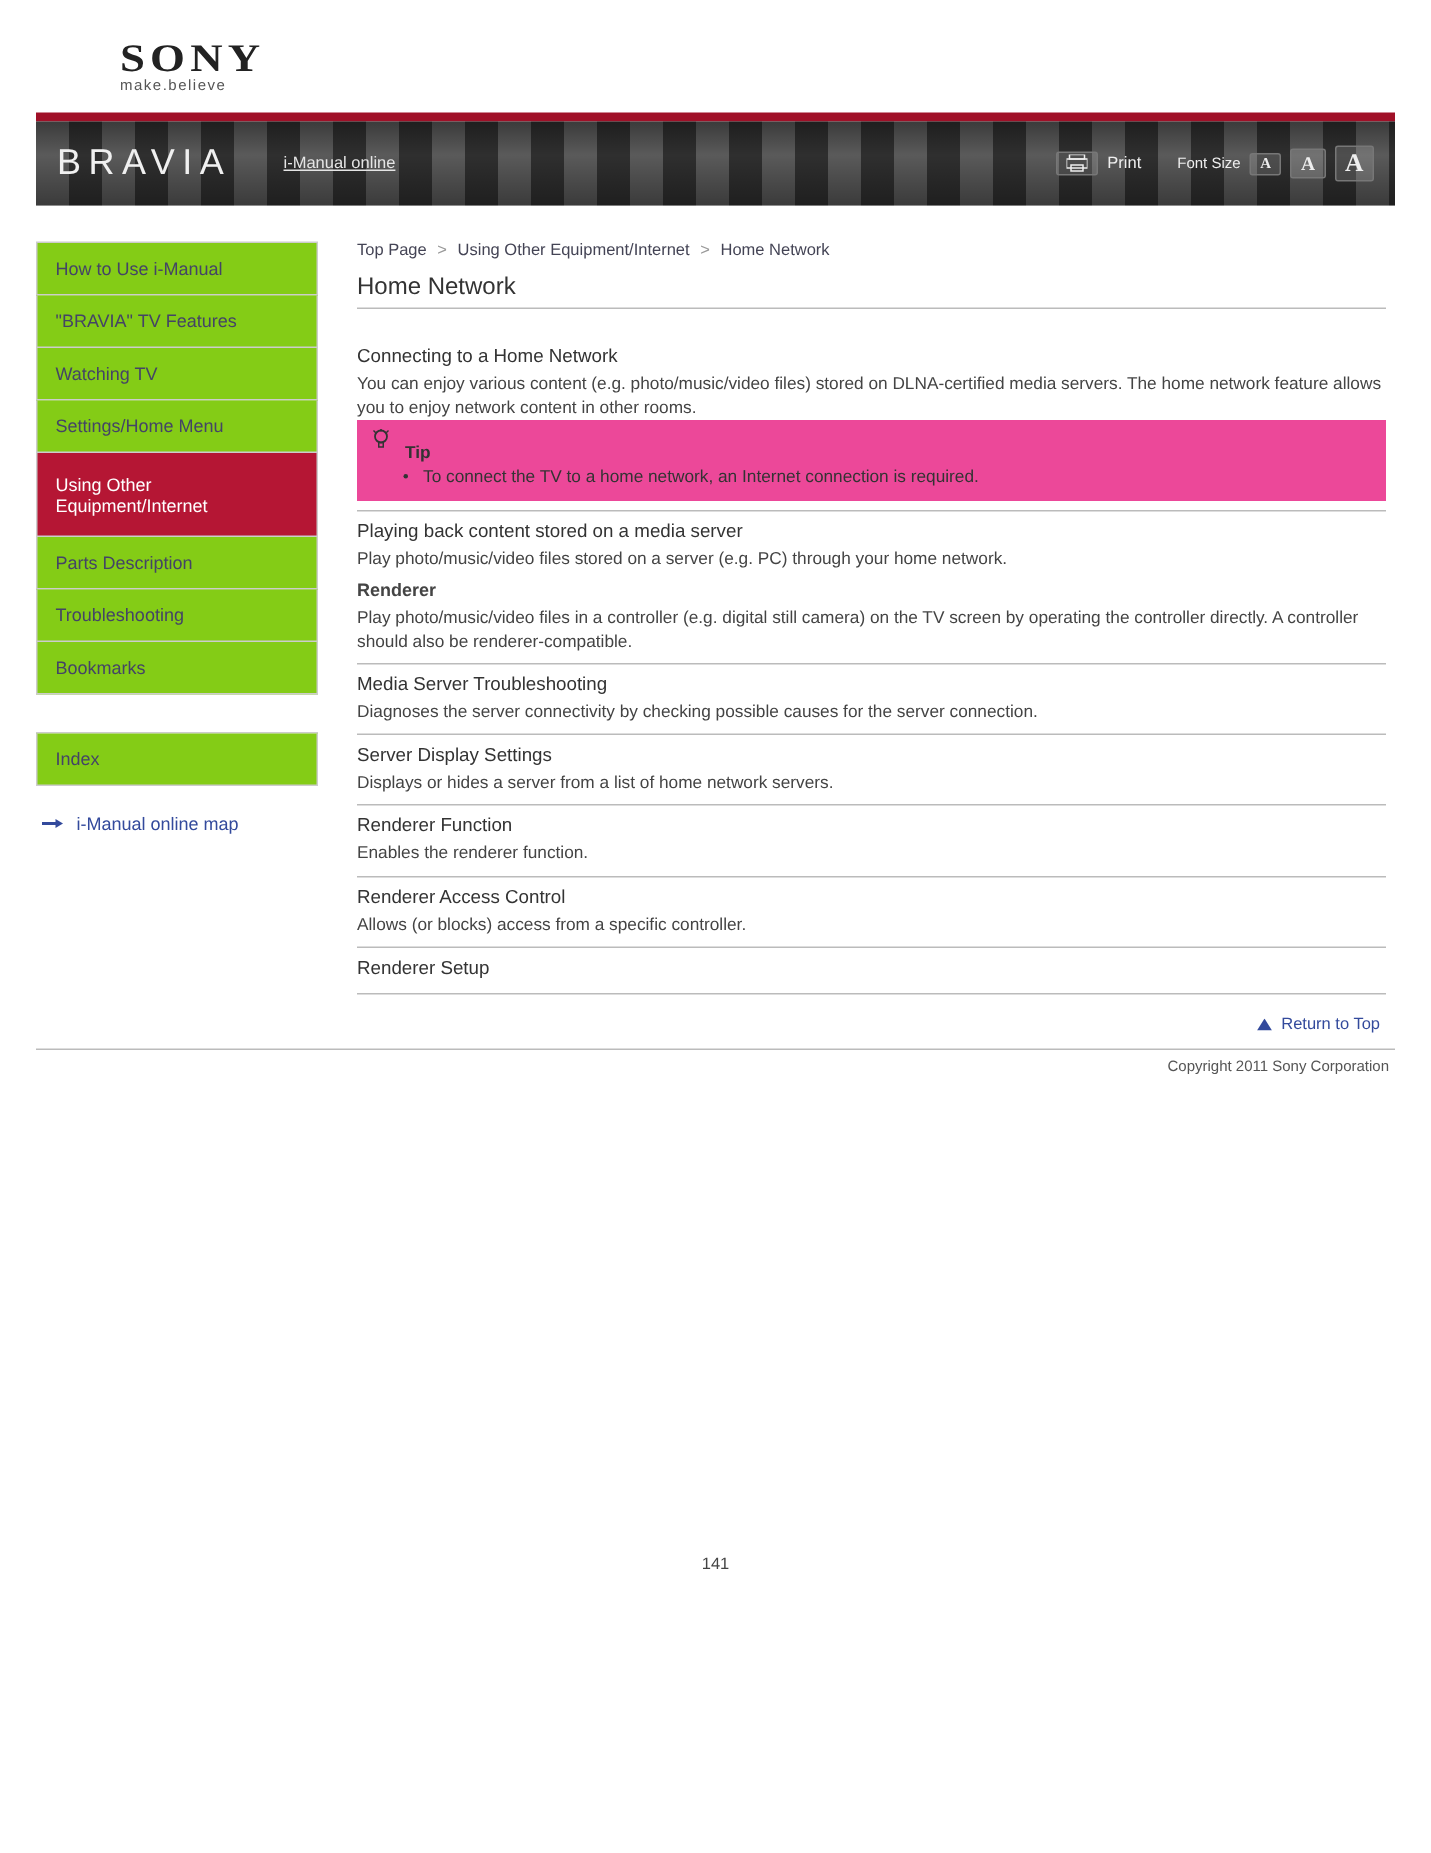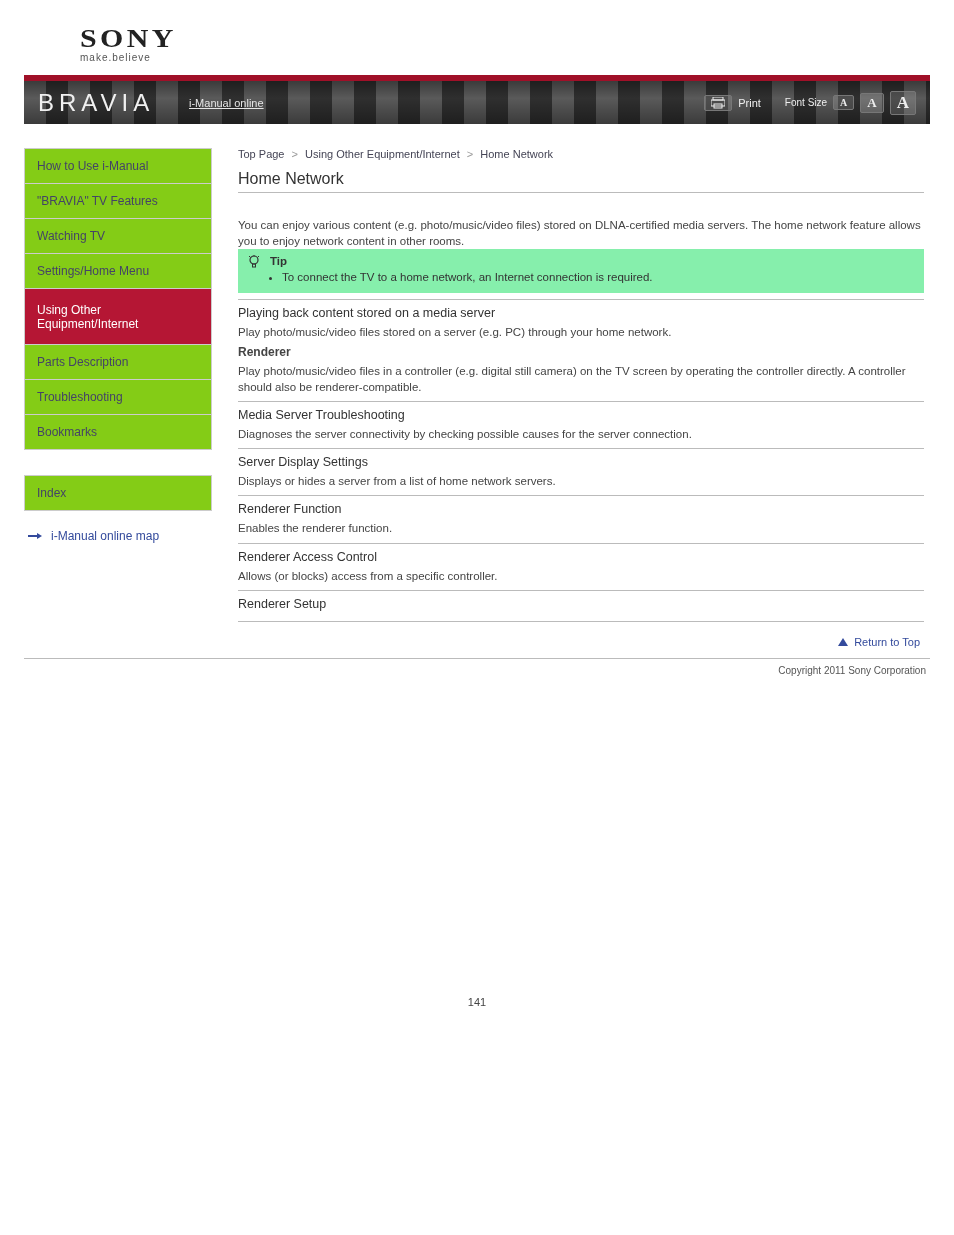--- a/index.html
+++ b/index.html
@@ -25,21 +25,21 @@
   .tagline {
     font-size: 10px;
     color: #555;
     letter-spacing: 1px;
     margin-top: -2px;
   }
 
   .banner-outer { margin-top: 12px; }
   .redbar { height: 6px; background: #a01028; }
   .banner {
-    height: 43px;
+    height: 56px;
     display: flex;
     align-items: center;
     background:
       linear-gradient(to bottom, rgba(0,0,0,0.35), rgba(0,0,0,0) 40%, rgba(0,0,0,0.35)),
       repeating-linear-gradient(
         to right,
         #5a5a5a 0, #5a5a5a 22px,
         #2f2f2f 22px, #2f2f2f 44px
       );
     position: relative;
@@ -128,22 +128,22 @@
     border-bottom: 1px solid #bbb;
     padding-bottom: 4px;
     margin-bottom: 18px;
   }
   .item { border-bottom: 1px solid #bbb; padding: 6px 0 6px 0; }
   .item-title { font-size: 12.5px; font-weight: normal; color: #333; margin-bottom: 4px; }
   .item-body  { font-size: 11.5px; color: #444; line-height: 1.4; }
   .item-body .minor-heading { font-size: 12px; margin-top: 4px; margin-bottom: 2px; }
 
   .tip-box {
-    background: #86efac;
-    padding: 6px 10px 10px 10px;
+    background: #ec4899;
+    padding: 16px 10px 10px 10px;
     font-size: 11.5px;
     position: relative;
   }
   .tip-box .tip-icon { position: absolute; left: 10px; top: 6px; }
   .tip-box .tip-label { margin-left: 22px; font-weight: bold; }
   .tip-box ul { list-style: disc; margin: 4px 0 0 34px; }
 
   .backtotop {
     text-align: right;
     font-size: 11px;
@@ -229,20 +229,21 @@
         <span>Top Page</span>
         <span class="sep">&gt;</span>
         <span>Using Other Equipment/Internet</span>
         <span class="sep">&gt;</span>
         <span>Home Network</span>
       </div>
 
       <h2 class="section-title">Home Network</h2>
 
       <div class="item">
+        <h3 class="item-title">Connecting to a Home Network</h3>
         <div class="item-body">You can enjoy various content (e.g. photo/music/video files) stored on DLNA-certified media servers. The home network feature allows you to enjoy network content in other rooms.</div>
         <div class="tip-box">
           <span class="tip-icon">
             <svg width="12" height="14" viewBox="0 0 12 14">
               <circle cx="6" cy="5" r="4" fill="none" stroke="#333" stroke-width="1.2"></circle>
               <rect x="4.5" y="9" width="3" height="3" fill="none" stroke="#333" stroke-width="1"></rect>
               <line x1="1" y1="1" x2="2.5" y2="2.5" stroke="#333"></line>
               <line x1="11" y1="1" x2="9.5" y2="2.5" stroke="#333"></line>
               <line x1="6" y1="0" x2="6" y2="1.5" stroke="#333"></line>
             </svg>

